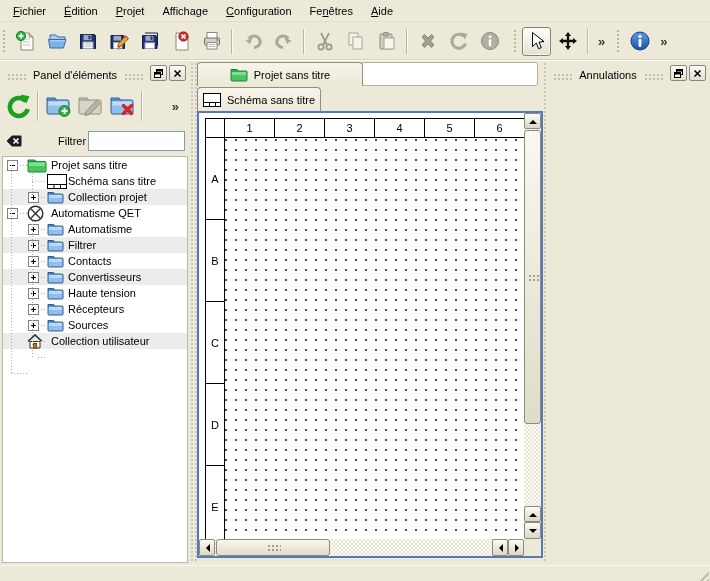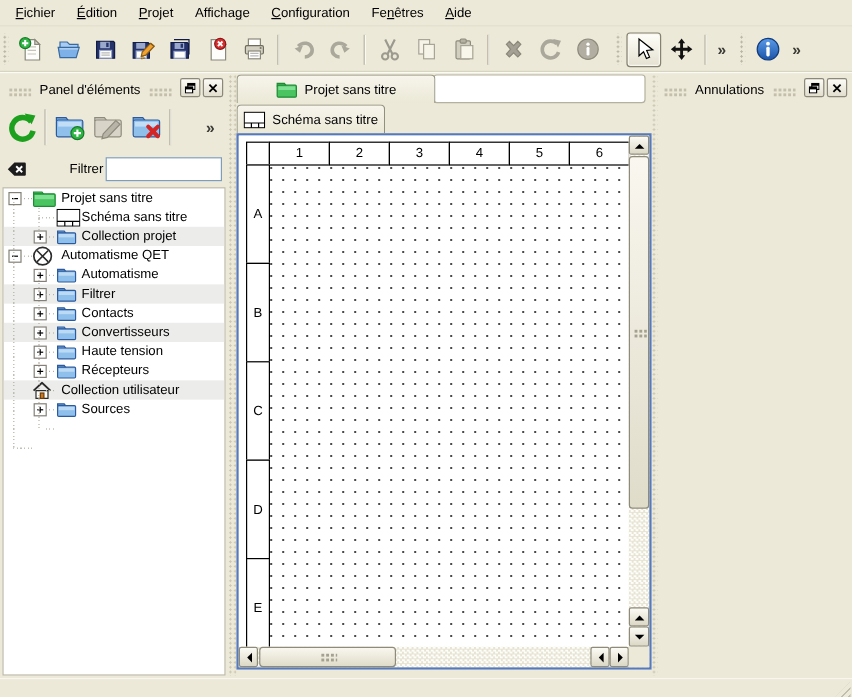--- a/index.html
+++ b/index.html
@@ -471,40 +471,40 @@
         <span class="expander plus" style="left: 25px;"></span>
         <span class="tree-icon" style="position: absolute; left: 44px;">
           <svg width="17" height="13" viewBox="0 0 17 13">
             <path d="M1 1.5h5.5l1.5 2H1z" fill="#6fa6dc" stroke="#2c5a9c"></path>
             <rect x="1" y="3" width="15" height="9" rx="1" fill="#8fc0ec" stroke="#2c5a9c"></rect>
             <rect x="2" y="4" width="13" height="2.8" fill="#bcdaf4"></rect>
           </svg>
         </span>
         <span class="tree-label" style="position: absolute; left: 62px;">Récepteurs</span>
       </div>
+      <div class="tree-row">
+        <span class="expander plus" style="left: 25px;"></span>
+        <span class="tree-icon" style="position: absolute; left: 44px;">
+          <svg width="17" height="13" viewBox="0 0 17 13">
+            <path d="M1 1.5h5.5l1.5 2H1z" fill="#6fa6dc" stroke="#2c5a9c"></path>
+            <rect x="1" y="3" width="15" height="9" rx="1" fill="#8fc0ec" stroke="#2c5a9c"></rect>
+            <rect x="2" y="4" width="13" height="2.8" fill="#bcdaf4"></rect>
+          </svg>
+        </span>
+        <span class="tree-label" style="position: absolute; left: 62px;">Sources</span>
+      </div>
       <div class="tree-row alt">
         <span class="tree-icon" style="position: absolute; left: 24px;">
           <svg width="16" height="15" viewBox="0 0 16 15">
             <path d="M1 7.5L8 1l7 6.5" fill="none" stroke="#2b2b2b" stroke-width="1.6"></path>
             <path d="M3 7.5h10V14H3z" fill="#fdfdf8" stroke="#2b2b2b"></path>
             <rect x="6.6" y="9.5" width="3" height="4.5" fill="#c87820" stroke="#6e3c08"></rect>
           </svg>
         </span>
         <span class="tree-label" style="position: absolute; left: 45px;">Collection utilisateur</span>
-      </div>
-      <div class="tree-row">
-        <span class="expander plus" style="left: 25px;"></span>
-        <span class="tree-icon" style="position: absolute; left: 44px;">
-          <svg width="17" height="13" viewBox="0 0 17 13">
-            <path d="M1 1.5h5.5l1.5 2H1z" fill="#6fa6dc" stroke="#2c5a9c"></path>
-            <rect x="1" y="3" width="15" height="9" rx="1" fill="#8fc0ec" stroke="#2c5a9c"></rect>
-            <rect x="2" y="4" width="13" height="2.8" fill="#bcdaf4"></rect>
-          </svg>
-        </span>
-        <span class="tree-label" style="position: absolute; left: 62px;">Sources</span>
       </div>
       <div class="guide-v" style="left: 8px; top: 8px; height: 208px;"></div>
       <div class="guide-v" style="left: 29px; top: 16px; height: 24px;"></div>
       <div class="guide-v" style="left: 29px; top: 64px; height: 136px;"></div>
       <div class="guide-h" style="left: 14px; top: 8px; width: 10px;"></div>
       <div class="guide-h" style="left: 14px; top: 56px; width: 10px;"></div>
       <div class="guide-h" style="left: 8px; top: 216px; width: 16px;"></div>
       <div class="guide-h" style="left: 29px; top: 24px; width: 13px;"></div>
       <div class="guide-h" style="left: 35px; top: 40px; width: 7px;"></div>
       <div class="guide-h" style="left: 35px; top: 72px; width: 7px;"></div>

